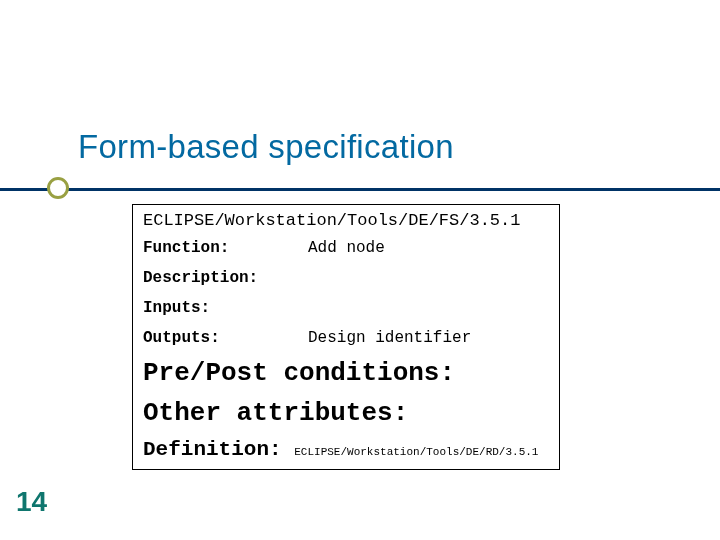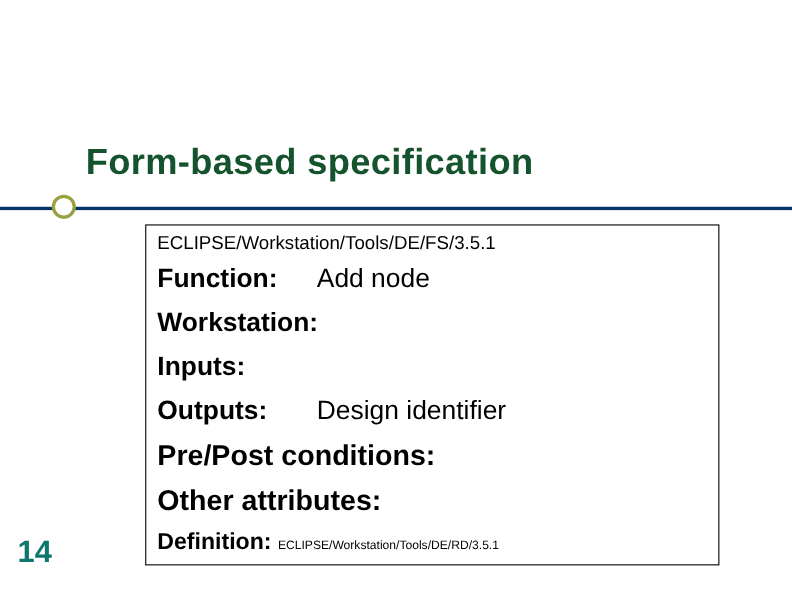--- a/index.html
+++ b/index.html
@@ -15,22 +15,22 @@
     position: relative;
     width: 720px;
     height: 540px;
     background: #fff;
   }
   .title {
     position: absolute;
     left: 78px;
     top: 128px;
     font-size: 33px;
-    font-weight: bold;
-    color: #14532d;
+    font-weight: normal;
+    color: #0369a1;
     letter-spacing: 0.3px;
   }
   .rule-line {
     position: absolute;
     left: 0;
     top: 188px;
     width: 720px;
     height: 3px;
     background: #003366;
   }
@@ -42,35 +42,36 @@
     height: 22px;
     border: 3px solid #99a042;
     border-radius: 50%;
     background: #fff;
     box-sizing: border-box;
   }
   .form-box {
     position: absolute;
     left: 132px;
     top: 204px;
-    width: 522px;
+    width: 428px;
     border: 1px solid #000;
     box-sizing: border-box;
     padding: 6px 10px 4px 10px;
-    font-family: Liberation Sans, sans-serif;
+    font-family: Liberation Mono, monospace;
   }
   .form-box .header {
     font-size: 17px;
     margin-bottom: 8px;
   }
   .form-box .row {
     display: flex;
-    font-size: 24px;
+    font-size: 16px;
     margin: 6px 0 10px 0;
     line-height: 1.25;
+    gap: 20px;
   }
   .form-box .row .label {
     font-weight: bold;
     width: 145px;
     flex: 0 0 auto;
   }
   .form-box .row .value {
     flex: 1 1 auto;
   }
   .form-box .fullrow {
@@ -110,21 +111,21 @@
 
   <div class="form-box">
     <div class="header">ECLIPSE/Workstation/Tools/DE/FS/3.5.1</div>
 
     <div class="row">
       <div class="label">Function:</div>
       <div class="value">Add node</div>
     </div>
 
     <div class="row">
-      <div class="label">Workstation:</div>
+      <div class="label">Description:</div>
     </div>
 
     <div class="row">
       <div class="label">Inputs:</div>
     </div>
 
     <div class="row">
       <div class="label">Outputs:</div>
       <div class="value">Design identifier</div>
     </div>

